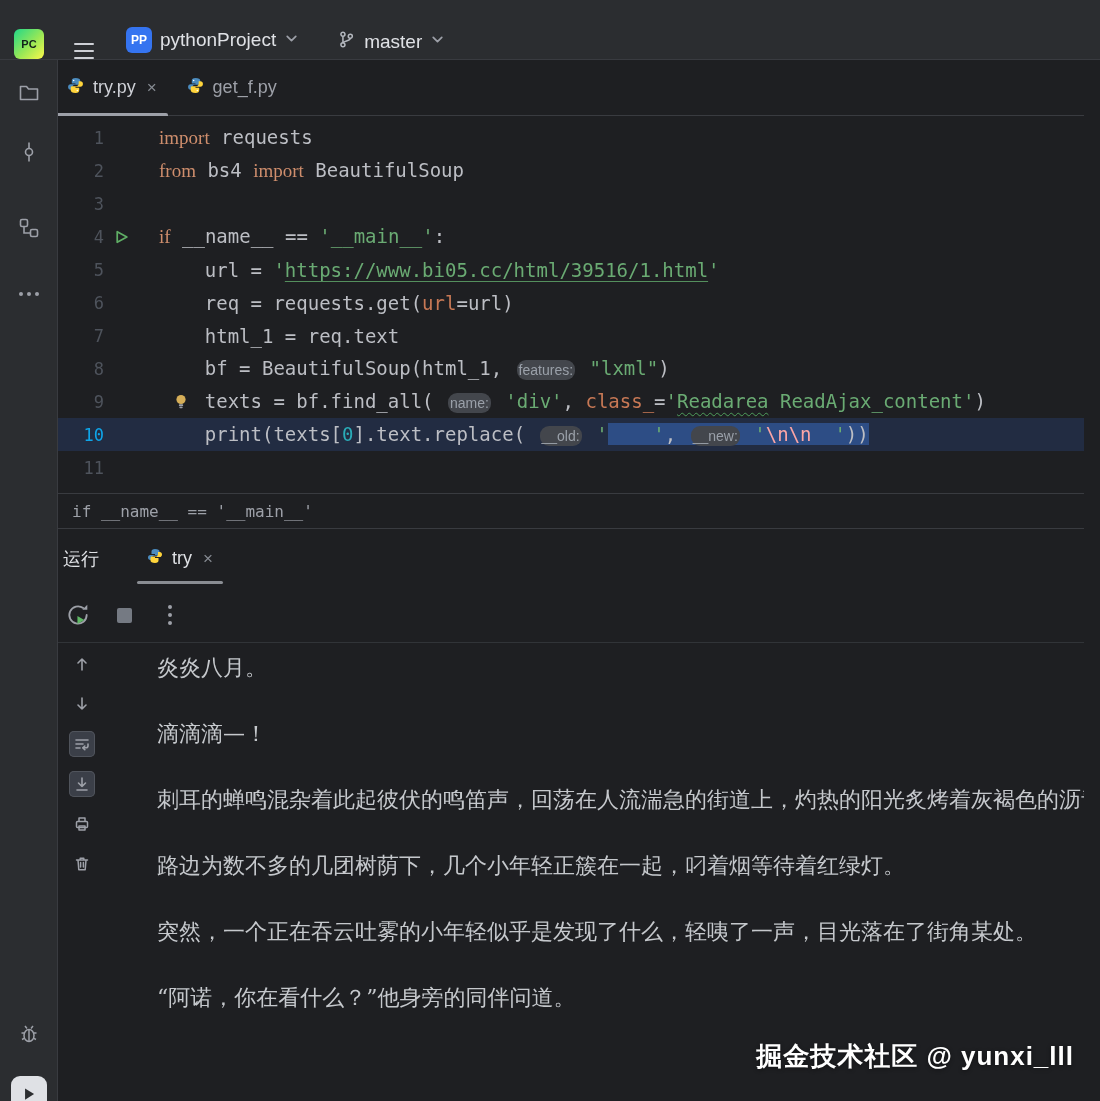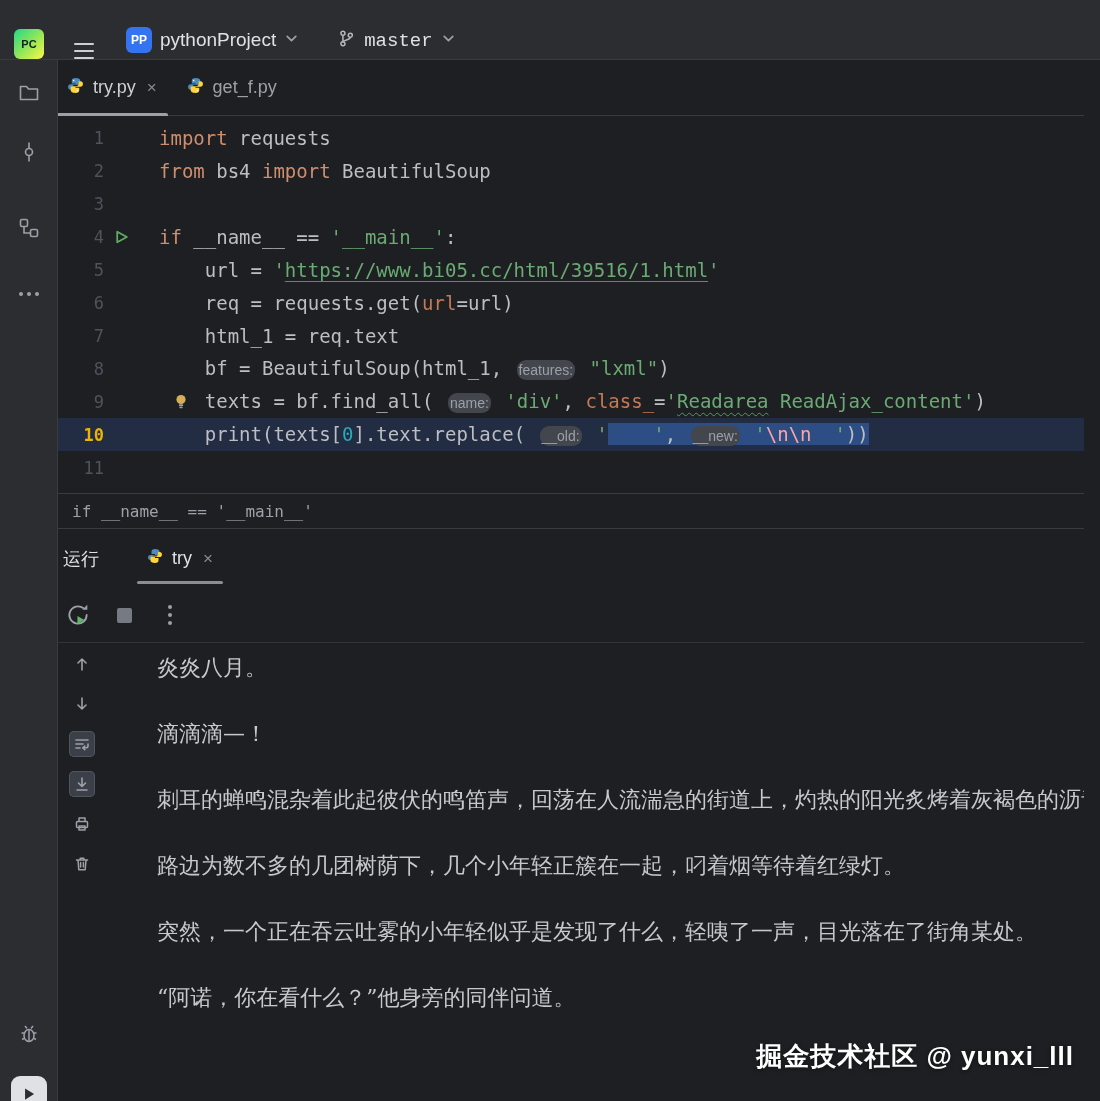--- a/index.html
+++ b/index.html
@@ -17,21 +17,21 @@
     background:linear-gradient(135deg,#21d789 0%,#9ae856 55%,#fcf84a 100%);
     display:flex; align-items:center; justify-content:center;
     font-size:11px; font-weight:bold; color:#15221a; }
   .hamburger { margin-left:30px; display:flex; flex-direction:column; gap:5px; cursor:pointer; }
   .hamburger i { display:block; width:20px; height:2px; background:#ced0d6; border-radius:1px; }
   .widget { display:flex; align-items:center; gap:8px; padding:6px 10px; border-radius:8px; cursor:pointer; }
   .project-widget { margin-left:22px; }
   .pp-badge { width:26px; height:26px; border-radius:6px; background:#3574f0; color:#fff;
     font-size:12px; font-weight:bold; display:flex; align-items:center; justify-content:center; }
   .widget-label { font-size:19px; color:#dfe1e5; }
-  .vcs-widget { margin-left:18px;font-family:Liberation Mono, monospace; }
+  .vcs-widget { margin-left:18px; }
 
   
   .sidebar { position:absolute; left:0; top:60px; width:58px; height:1041px;
     background:#2b2d30; border-right:1px solid #393b40; overflow:hidden; z-index:5; }
   .sb-icon { position:absolute; left:17px; width:24px; height:24px; cursor:pointer;
     display:flex; align-items:center; justify-content:center; }
   .dots-h, .dots-v { display:flex; gap:4px; }
   .dots-v { flex-direction:column; }
   .dots-h i, .dots-v i { width:4px; height:4px; border-radius:50%; background:#9da0a8; display:block; }
   .play-btn { position:absolute; left:11px; top:1016px; width:36px; height:40px;
@@ -52,23 +52,23 @@
   
   .editor { height:377px; padding-top:5px; font-family:"DejaVu Sans Mono","Liberation Mono",monospace;
     font-size:19px; overflow:hidden; }
   .code-row { height:33px; display:flex; align-items:center; white-space:pre; position:relative; }
   .code-row.active { background:#222c42; }
   .ln { flex:0 0 52px; width:52px; text-align:right; color:#4e535c; font-size:17px; cursor:pointer; }
   .gslot { flex:0 0 55px; width:55px; }
   .gicon { position:absolute; top:50%; transform:translateY(-50%); line-height:0; cursor:pointer; }
   .gicon.run { left:62px; }
   .gicon.bulb { left:122px; }
-  .code-row.active .ln { color:#eab308;font-weight:bold; }
+  .code-row.active .ln { color:#0ea5e9; }
   .code-text { white-space:pre; }
-  .tok.kw { color:#cf8e6d; }
+  .tok.kw { color:#cf8e6d;font-family:Liberation Serif, serif; }
   .tok.txt { color:#bcbec4; }
   .tok.str { color:#6aab73; }
   .tok.esc { color:#fca5a5; }
   .tok.num { color:#2aacb8; }
   .tok.param { color:#c77855; }
   .tok.url { color:#6aab73; text-decoration:underline; text-underline-offset:4px; text-decoration-color:#548f5d; }
   .tok.typo { text-decoration-line:underline; text-decoration-style:wavy;
     text-decoration-color:#4e9d5b; text-decoration-thickness:1px; text-underline-offset:4px; }
   .hint-chip { font-family:"Liberation Sans",sans-serif; font-size:14px; background:#43464c;
     color:#9aa0a9; border-radius:9px; padding:2px 2px; margin:0 3px; display:inline-block; }

